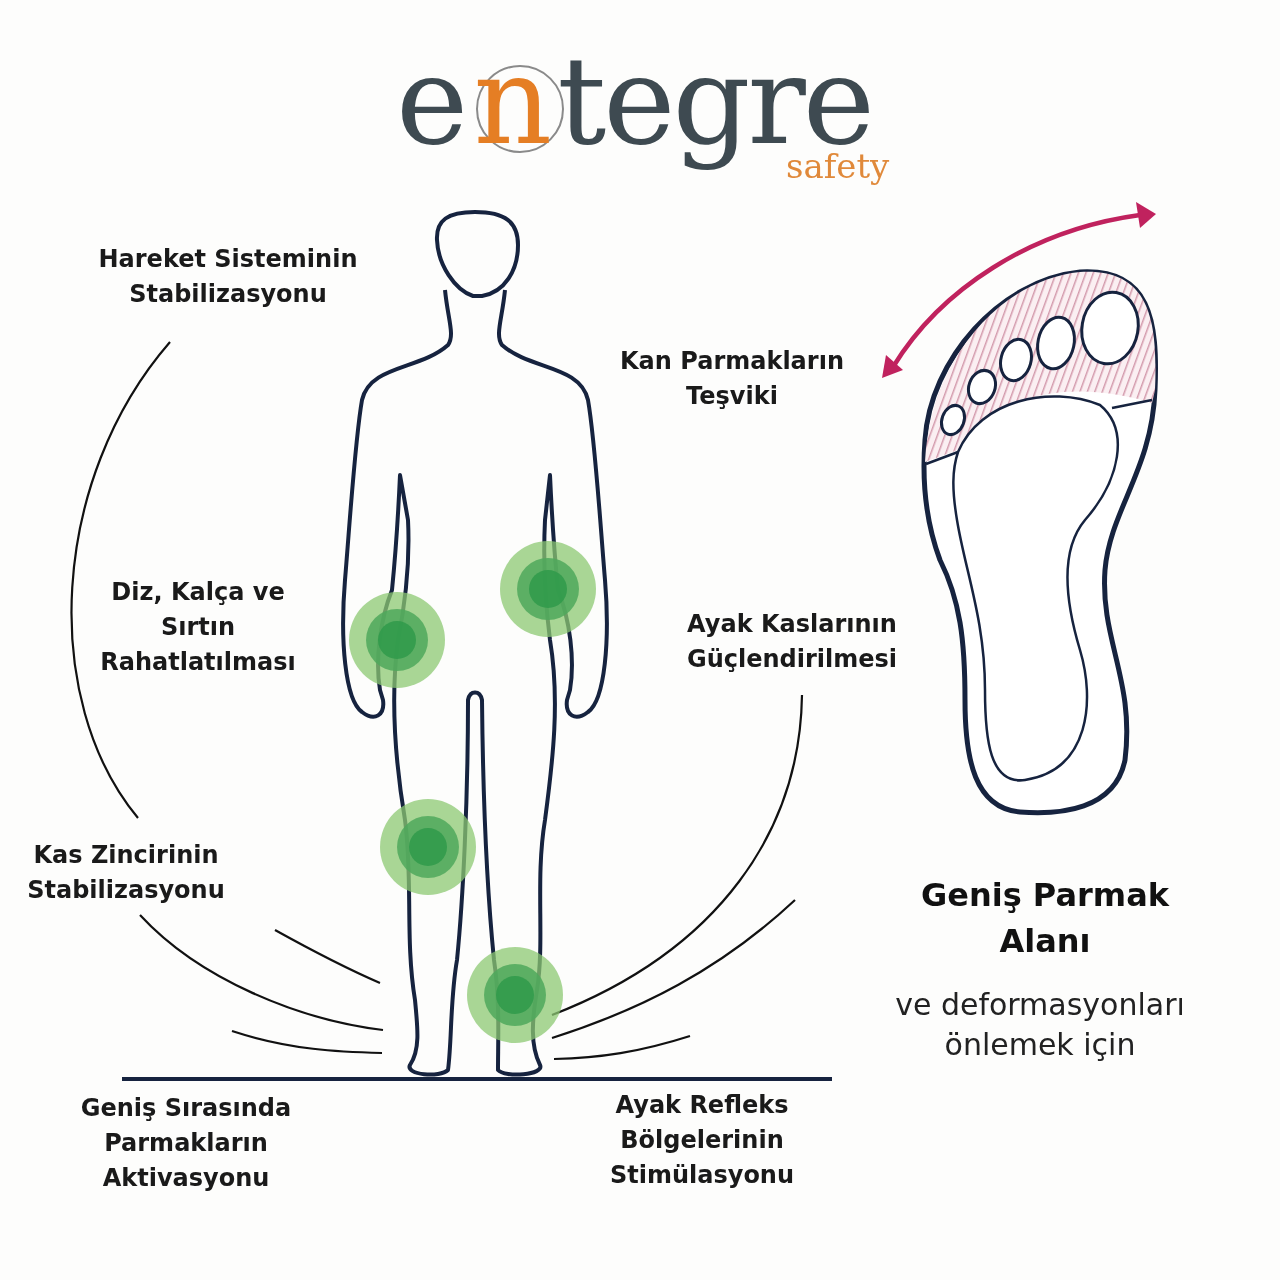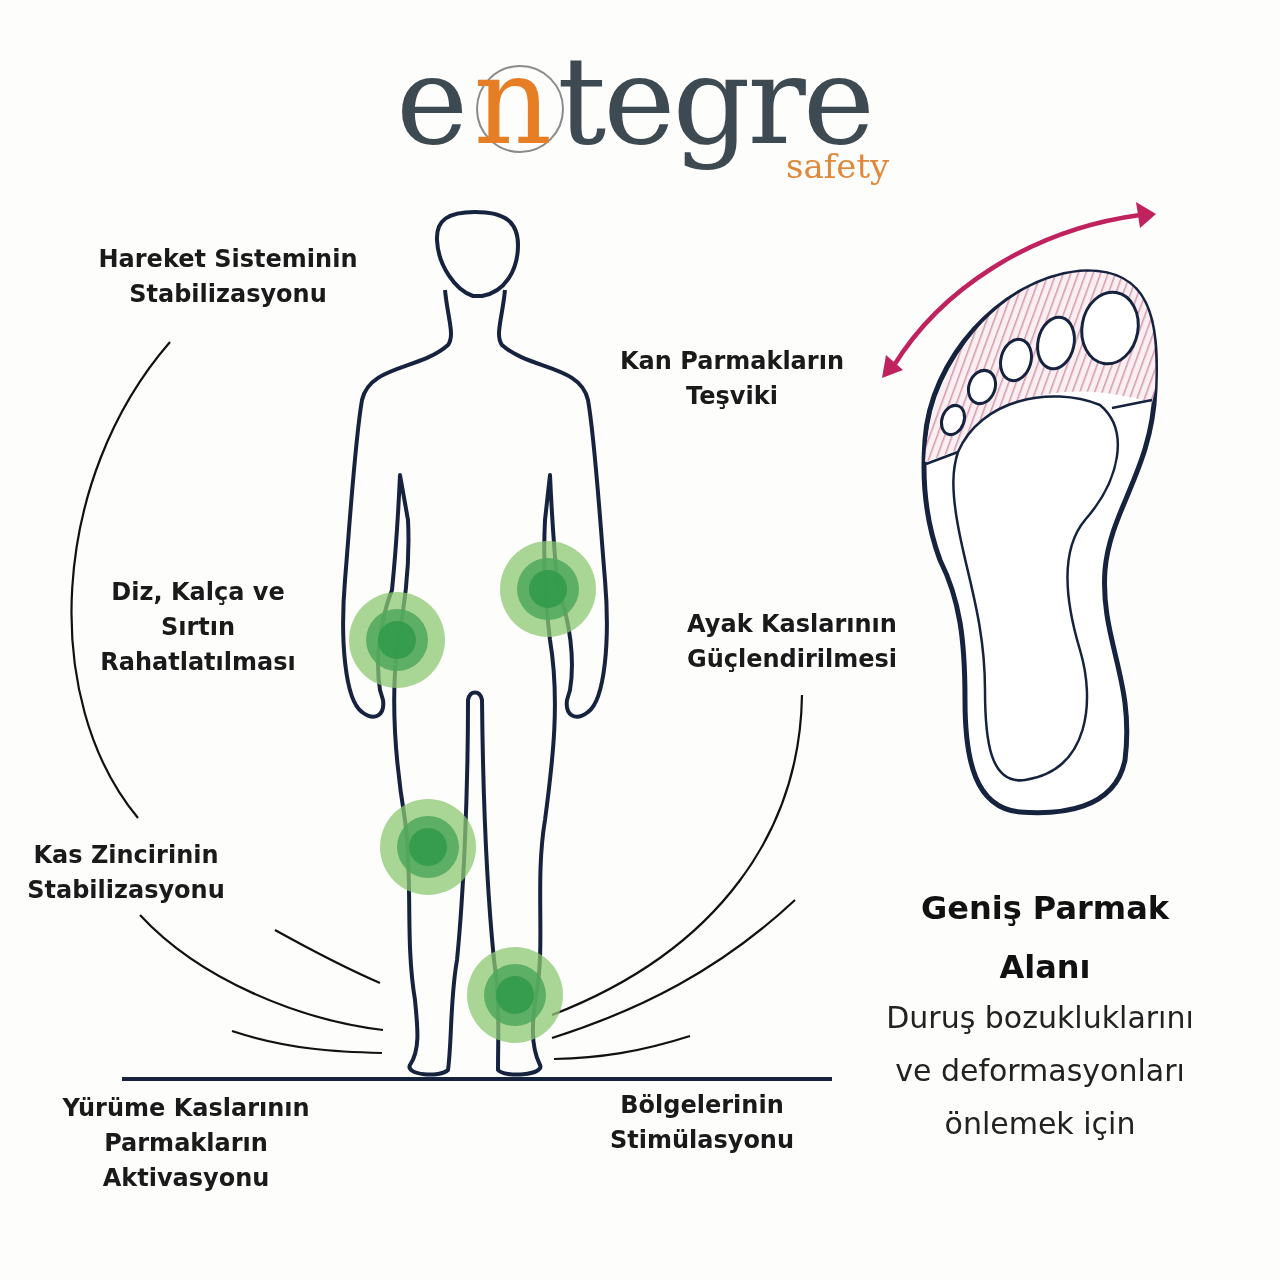--- a/index.html
+++ b/index.html
@@ -29,21 +29,21 @@
   }
   .label {
     position: absolute; text-align: center; font-weight: bold;
     font-size: 24px; line-height: 35px; color: #1a1a1a; white-space: nowrap;
   }
   .label span { display: block; }
   .head-title {
     position: absolute; left: 860px; top: 872px; width: 370px; text-align: center;
     font-weight: bold; font-size: 32px; line-height: 46px; color: #111;
   }
-  .head-title span, .head-desc span { display: block; margin-top: 13px; }
+  .head-title span, .head-desc span { display: block; }
   .head-desc {
     position: absolute; left: 840px; top: 985px; width: 400px; text-align: center;
     font-size: 30px; line-height: 40px; color: #222;
   }
   svg.art { position: absolute; left: 0; top: 0; }
 </style>
 </head>
 <body>
 
 <div class="logo">
@@ -187,30 +187,30 @@
 </div>
 <div class="label" style="left:668px; top:607px; width:248px;">
   <span>Ayak Kaslarının</span>
   <span>Güçlendirilmesi</span>
 </div>
 <div class="label" style="left:4px; top:838px; width:244px;">
   <span>Kas Zincirinin</span>
   <span>Stabilizasyonu</span>
 </div>
 <div class="label" style="left:36px; top:1091px; width:300px;">
-  <span>Yürüme Kaslarının</span>
+  <span>Geniş Sırasında</span>
   <span>Parmakların</span>
   <span>Aktivasyonu</span>
 </div>
 <div class="label" style="left:582px; top:1088px; width:240px;">
+  <span>Ayak Refleks</span>
   <span>Bölgelerinin</span>
   <span>Stimülasyonu</span>
 </div>
 
 <div class="head-title">
   <span>Geniş Parmak</span>
   <span>Alanı</span>
 </div>
 <div class="head-desc">
-  <span>Duruş bozukluklarını</span>
   <span>ve deformasyonları</span>
   <span>önlemek için</span>
 </div>
 
 </body></html>

